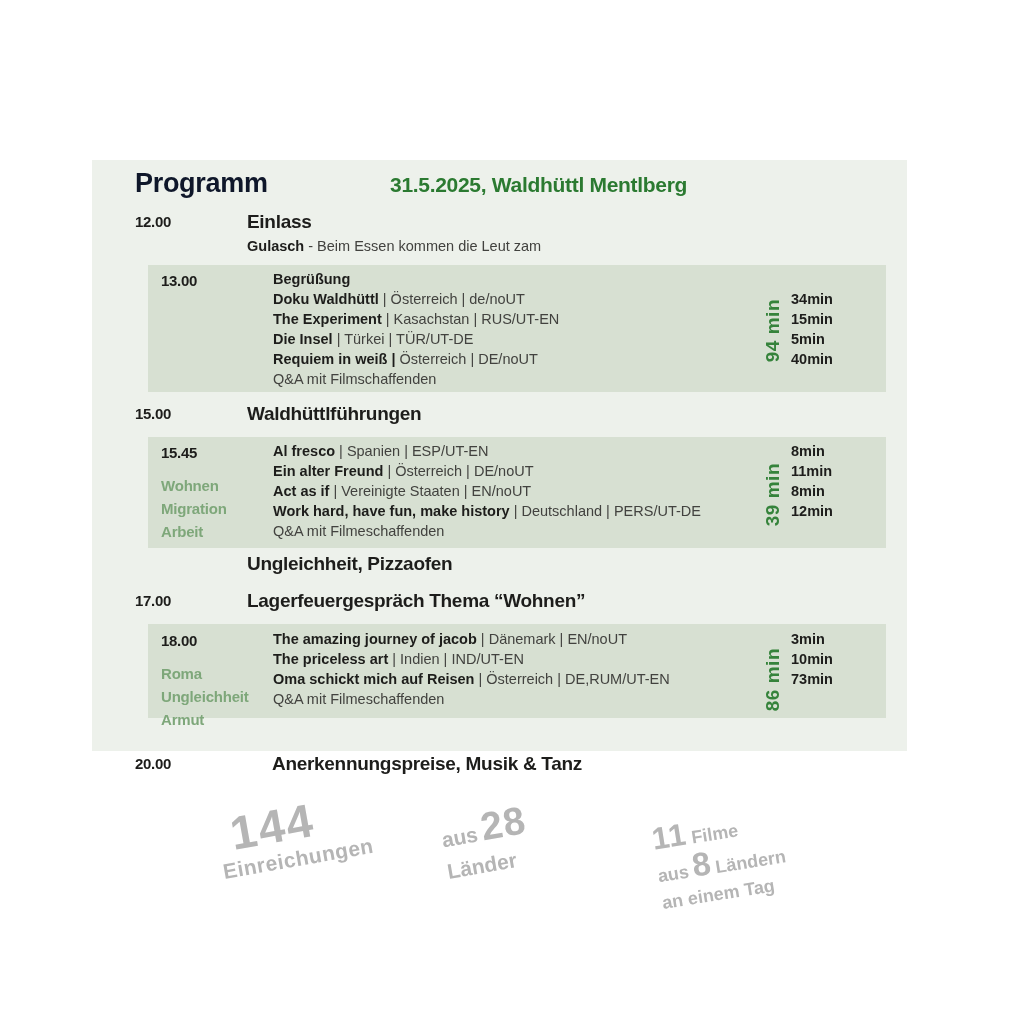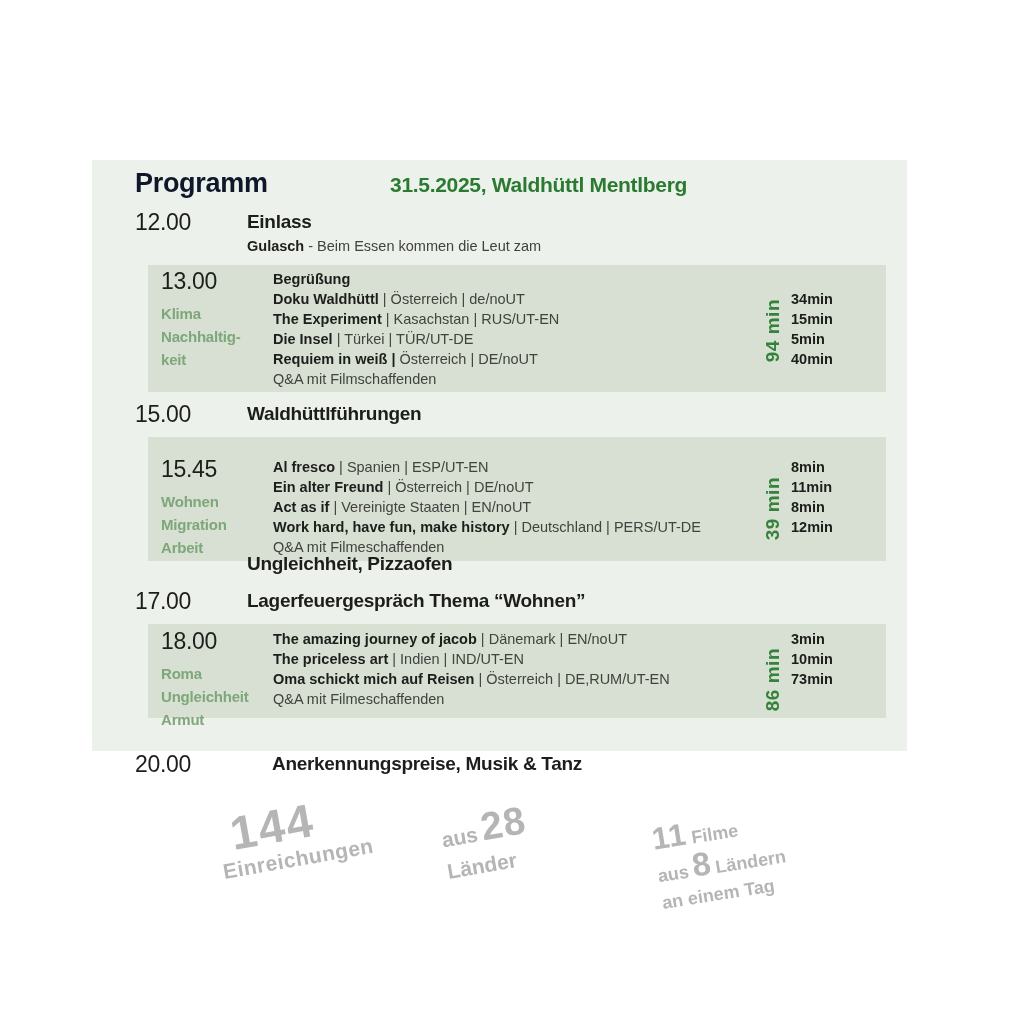--- a/index.html
+++ b/index.html
@@ -22,26 +22,26 @@
   }
   .item{
     position:absolute;left:30px;right:21px;
     display:grid;grid-template-columns:112px 482px 36px 1fr;
     padding-left:13px;box-sizing:border-box;
   }
   .highlight{background:#d7e0d2;margin-left:26px;}
   .item0{top:50px;}
   .item1{top:105px;height:127px;padding-top:4px;}
   .item2{top:242px;}
-  .item3{top:277px;height:124px;padding-top:20px;}
+  .item3{top:277px;height:111px;padding-top:4px;}
   .item4{top:392px;}
   .item5{top:429px;}
   .item6{top:464px;height:94px;padding-top:5px;}
   .item7{top:592px;gap:25px;}
-  .time{font-size:23px;font-weight:normal;line-height:24px;letter-spacing:-0.3px;}
+  .time{font-size:15px;font-weight:bold;line-height:24px;letter-spacing:-0.3px;}
   .category{margin-top:9px;font-size:15px;font-weight:bold;color:#7ea77a;line-height:23px;letter-spacing:-0.2px;}
   .row-title{font-size:19px;font-weight:bold;line-height:24px;letter-spacing:-0.3px;}
   .row-sub{font-size:14.5px;line-height:19px;margin-top:3px;color:#42423f;}
   .row-sub .b{font-weight:bold;color:#1d1d1b;}
   .film-line{font-size:14.5px;line-height:20px;white-space:nowrap;color:#42423f;}
   .film-line .b{font-weight:bold;color:#1d1d1b;}
   .col-total{display:flex;align-items:center;justify-content:center;}
   .total{
     writing-mode:vertical-rl;transform:rotate(180deg);
     font-size:19px;font-weight:bold;color:#35833b;letter-spacing:0.5px;
@@ -78,25 +78,20 @@
         <div class="col-content">
           <div class="row-title">Einlass</div>
           <div class="row-sub"><span class="b">Gulasch</span><span> - Beim Essen kommen die Leut zam</span></div>
         </div>
         <div class="col-total"></div>
         <div class="col-mins"></div>
       </div>
       <div class="item item1 highlight">
         <div class="col-time">
           <div class="time">13.00</div>
-          <div class="category">
-            <div>Klima</div>
-            <div>Nachhaltig-</div>
-            <div>keit</div>
-          </div>
         </div>
         <div class="col-content">
           <div class="film-line"><span class="b">Begrüßung</span></div>
           <div class="film-line"><span class="b">Doku Waldhüttl</span><span class="meta"> | Österreich | de/noUT</span></div>
           <div class="film-line"><span class="b">The Experiment</span><span class="meta"> | Kasachstan | RUS/UT-EN</span></div>
           <div class="film-line"><span class="b">Die Insel</span><span class="meta"> | Türkei | TÜR/UT-DE</span></div>
           <div class="film-line"><span class="b">Requiem in weiß |</span><span class="meta"> Österreich | DE/noUT</span></div>
           <div class="film-line"><span class="meta">Q&amp;A mit Filmschaffenden</span></div>
         </div>
         <div class="col-total">

